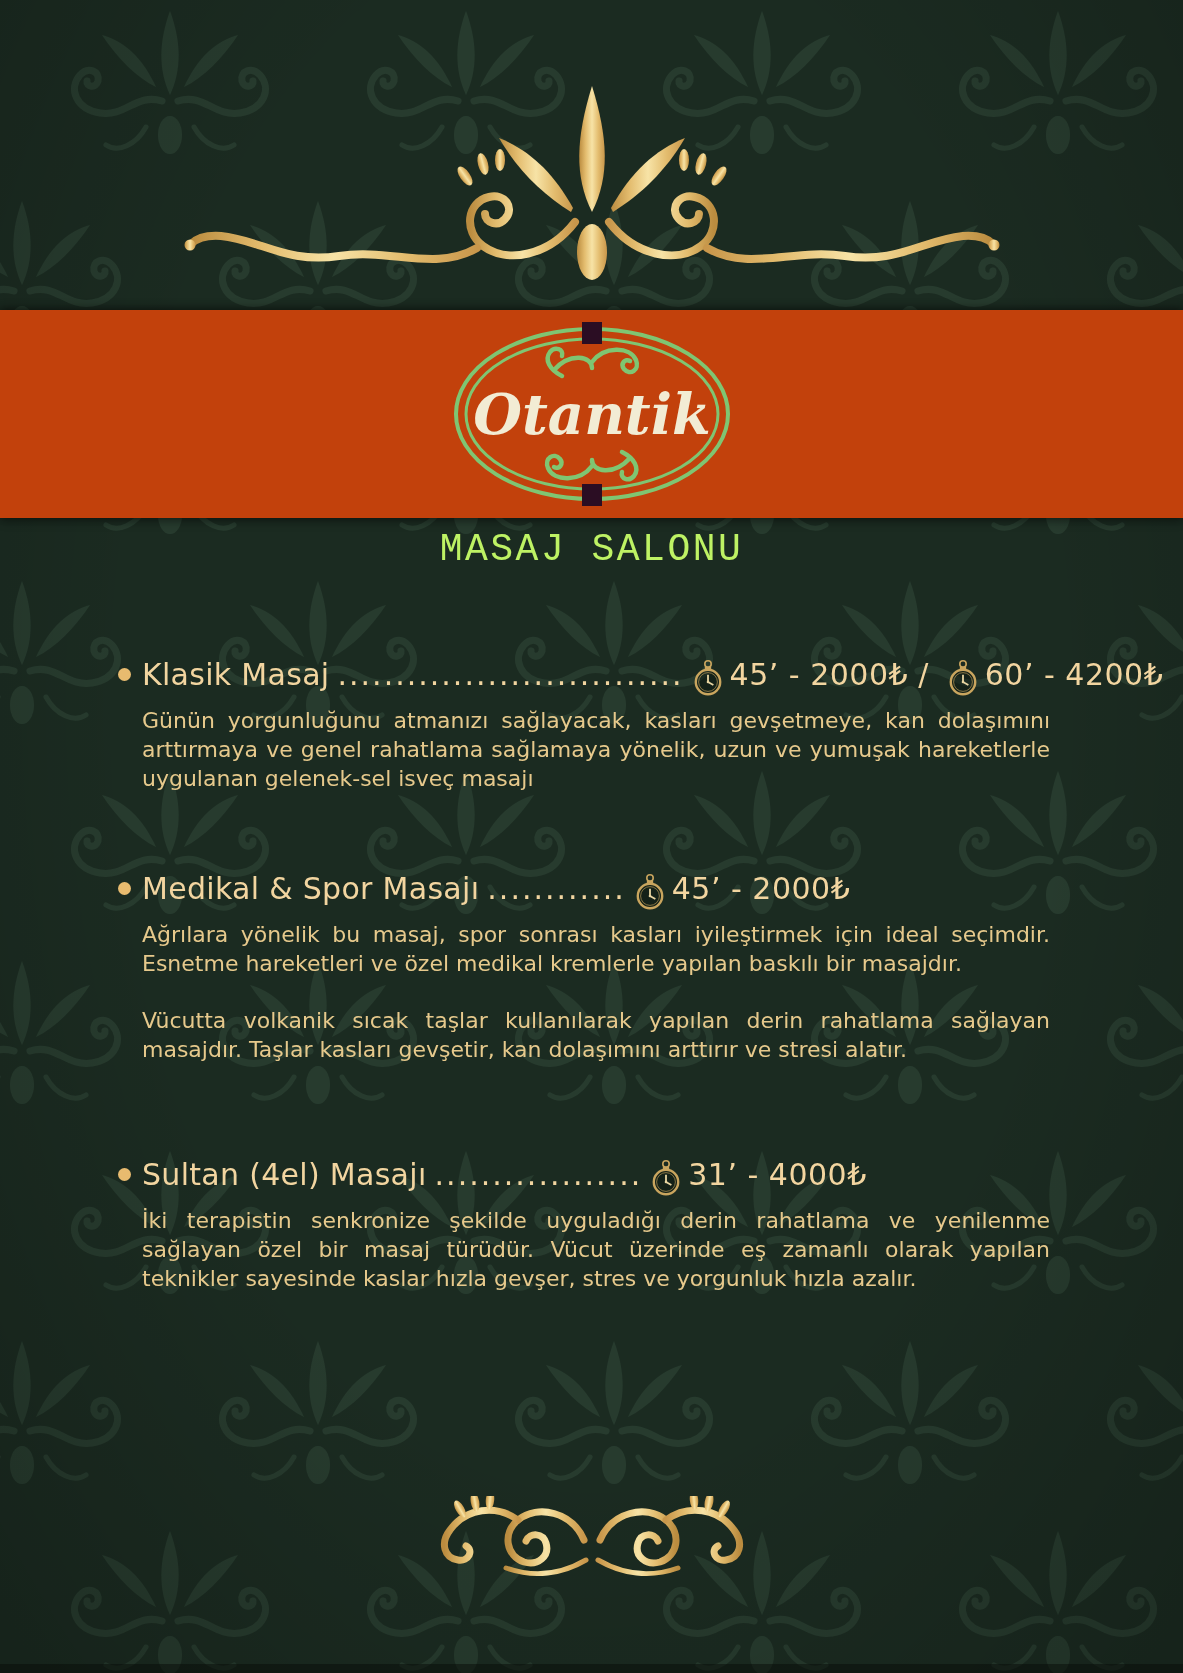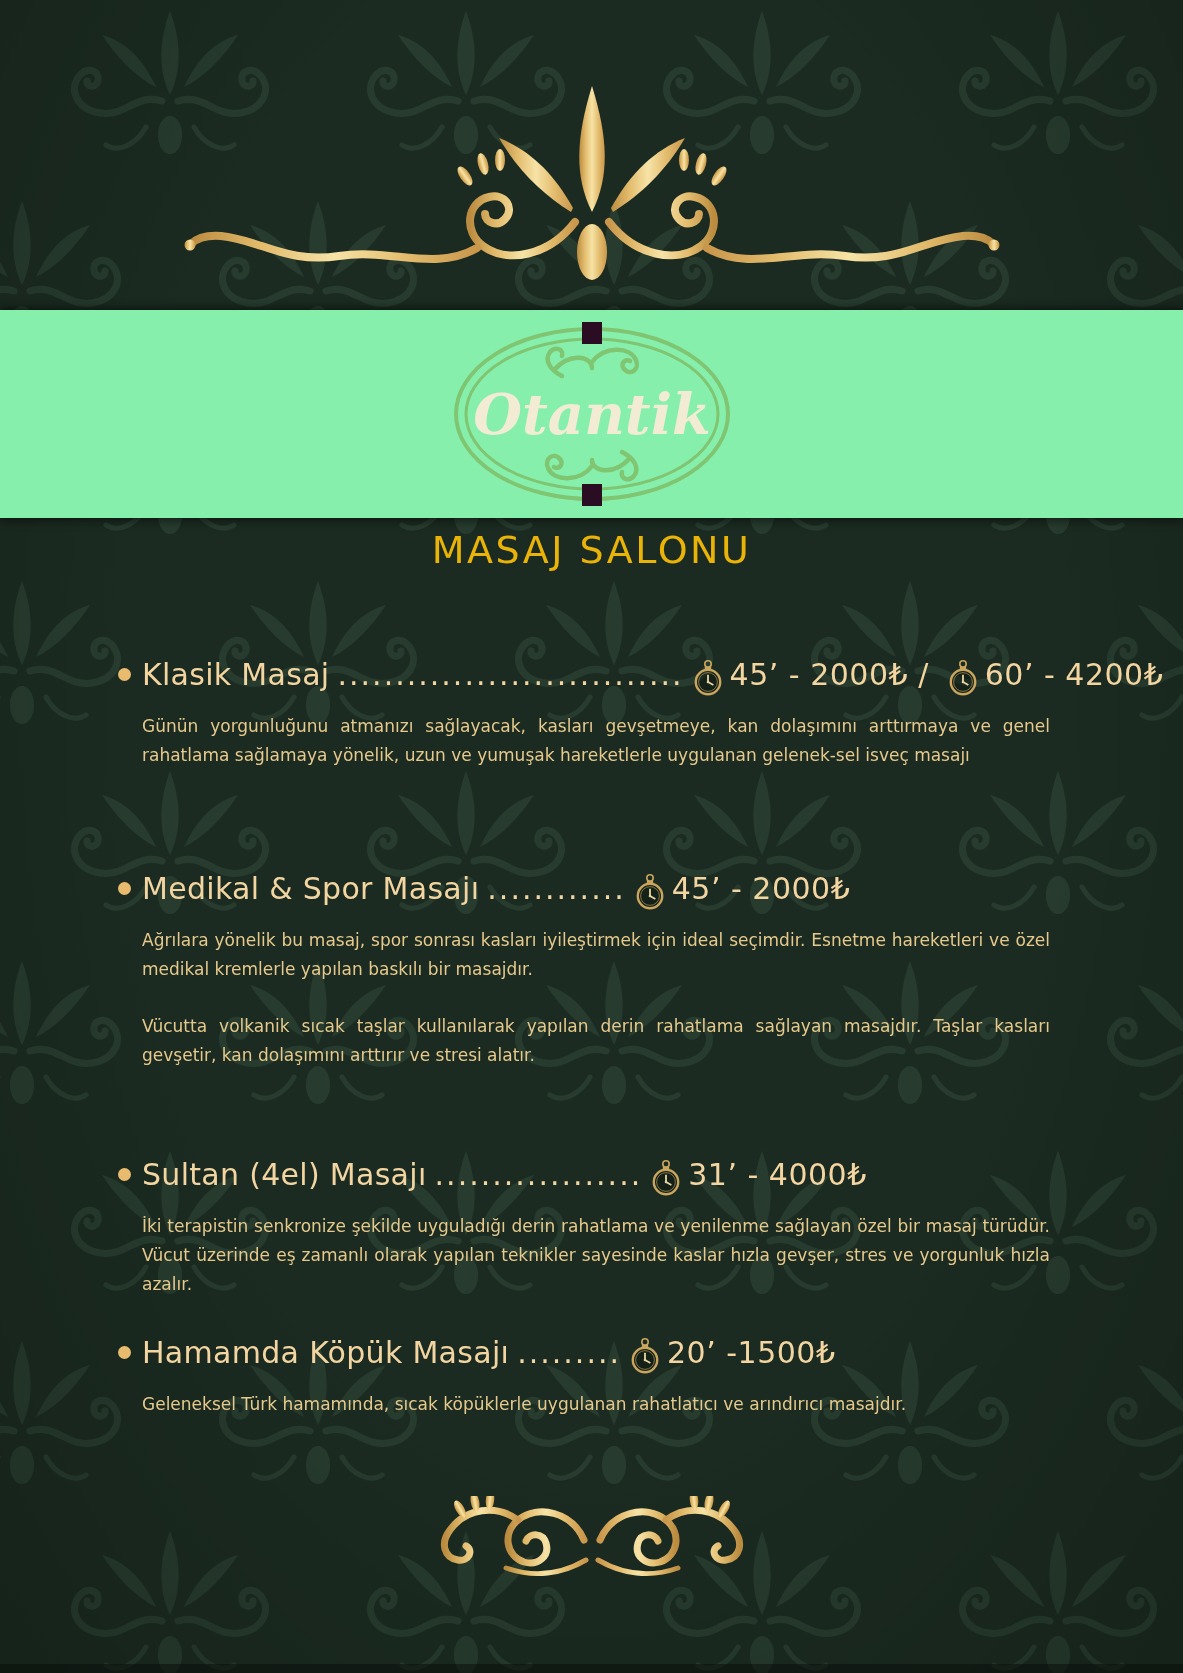--- a/index.html
+++ b/index.html
@@ -14,40 +14,40 @@
     background:radial-gradient(ellipse at 50% 42%, rgba(0,0,0,0) 55%, rgba(0,0,0,0.20) 100%);
     pointer-events:none;
   }
   .bottom-strip{
     position:absolute;left:0;bottom:0;width:100%;height:9px;z-index:4;
     background:rgba(8,12,8,0.5);
   }
   .top-ornament{position:absolute;top:80px;left:50%;transform:translateX(-50%);z-index:2;}
   .band{
     position:absolute;top:310px;left:0;width:100%;height:208px;z-index:2;
-    background:#86efac;box-shadow:0 2px 10px rgba(0,0,0,0.45), 0 -2px 8px rgba(0,0,0,0.35);
+    background:#c2410c;box-shadow:0 2px 10px rgba(0,0,0,0.45), 0 -2px 8px rgba(0,0,0,0.35);
   }
   .logo-wrap{position:absolute;left:50%;top:50%;transform:translate(-50%,-50%);}
   .page-title{
     position:absolute;top:528px;left:0;width:100%;z-index:3;
-    text-align:center;color:#eab308;font-size:38px;letter-spacing:2.5px;font-weight:400;
+    text-align:center;color:#bef264;font-size:38px;letter-spacing:2.5px;font-weight:400;font-family:Liberation Mono, monospace;
   }
   .menu{position:absolute;left:0;top:0;width:100%;height:100%;z-index:3;}
   .menu-item{position:absolute;left:118px;width:940px;}
   .item-1{top:652px;} .item-2{top:866px;} .item-3{top:996px;} .item-4{top:1152px;} .item-5{top:1330px;}
   .title-row{display:flex;align-items:center;height:44px;font-size:30px;color:#f2d5a0;white-space:nowrap;}
   .bullet{width:13px;height:13px;border-radius:50%;background:#e8bb6f;margin-right:11px;flex:0 0 auto;}
   .item-title{letter-spacing:0.3px;}
   .leader{margin-left:8px;letter-spacing:2px;color:#f2d5a0;}
   .watch{width:30px;height:38px;margin:0 7px 0 9px;transform:translateY(3px);flex:0 0 auto;}
   .price{letter-spacing:0.5px;}
   .price-sep{margin:0 10px;}
   .item-desc{
-    margin-top:16px;margin-left:24px;width:908px;
-    font-size:17px;line-height:29px;color:#e6c98c;text-align:justify;
+    margin-top:10px;margin-left:24px;width:908px;
+    font-size:22px;line-height:29px;color:#e6c98c;text-align:justify;
   }
   .bottom-ornament{position:absolute;top:1496px;left:50%;transform:translateX(-50%);z-index:2;}
   .logo-text{font-family:"DejaVu Serif", serif;font-style:italic;font-weight:bold;}
 </style>
 </head>
 <body>
 
 <svg class="bg-svg" width="1183" height="1673" xmlns="http://www.w3.org/2000/svg">
   <defs>
     <g id="dmotif" fill="#41604d" stroke="#41604d" fill-opacity="0.30" stroke-opacity="0.30" stroke-width="7" stroke-linecap="round">
@@ -175,32 +175,20 @@
       <span class="item-title">Sultan (4el) Masajı</span>
       <span class="leader">..................</span>
       <svg class="watch">
           <use href="#watch-sym"></use>
         </svg>
       <span class="price">31’ - 4000₺</span>
     </div>
     <div class="item-desc">İki terapistin senkronize şekilde uyguladığı derin rahatlama ve yenilenme sağlayan özel bir masaj türüdür. Vücut üzerinde eş zamanlı olarak yapılan teknikler sayesinde kaslar hızla gevşer, stres ve yorgunluk hızla azalır.</div>
   </div>
 
-  <div class="menu-item item-5">
-    <div class="title-row">
-      <span class="bullet"></span>
-      <span class="item-title">Hamamda Köpük Masajı</span>
-      <span class="leader">.........</span>
-      <svg class="watch">
-          <use href="#watch-sym"></use>
-        </svg>
-      <span class="price">20’ -1500₺</span>
-    </div>
-    <div class="item-desc">Geleneksel Türk hamamında, sıcak köpüklerle uygulanan rahatlatıcı ve arındırıcı masajdır.</div>
-  </div>
 
 </div>
 
 <svg class="bottom-ornament" width="340" height="82" viewBox="0 0 340 82" xmlns="http://www.w3.org/2000/svg">
   <g id="bfl" stroke="url(#gold)" fill="none" stroke-width="7" stroke-linecap="round">
     <path d="M162,44 C150,16 116,8 96,24 C80,37 84,60 102,66 C116,70 128,60 124,47 C121,37 108,36 104,45"></path>
     <path d="M96,24 C74,8 44,12 28,34 C18,47 22,62 36,64 C47,66 52,54 44,50"></path>
     <path d="M84,72 C112,82 140,78 164,64" stroke-width="5"></path>
     <g fill="url(#gold)" stroke="none">
       <ellipse cx="38" cy="13" rx="4.2" ry="9.5" transform="rotate(-30 38 13)"></ellipse>

